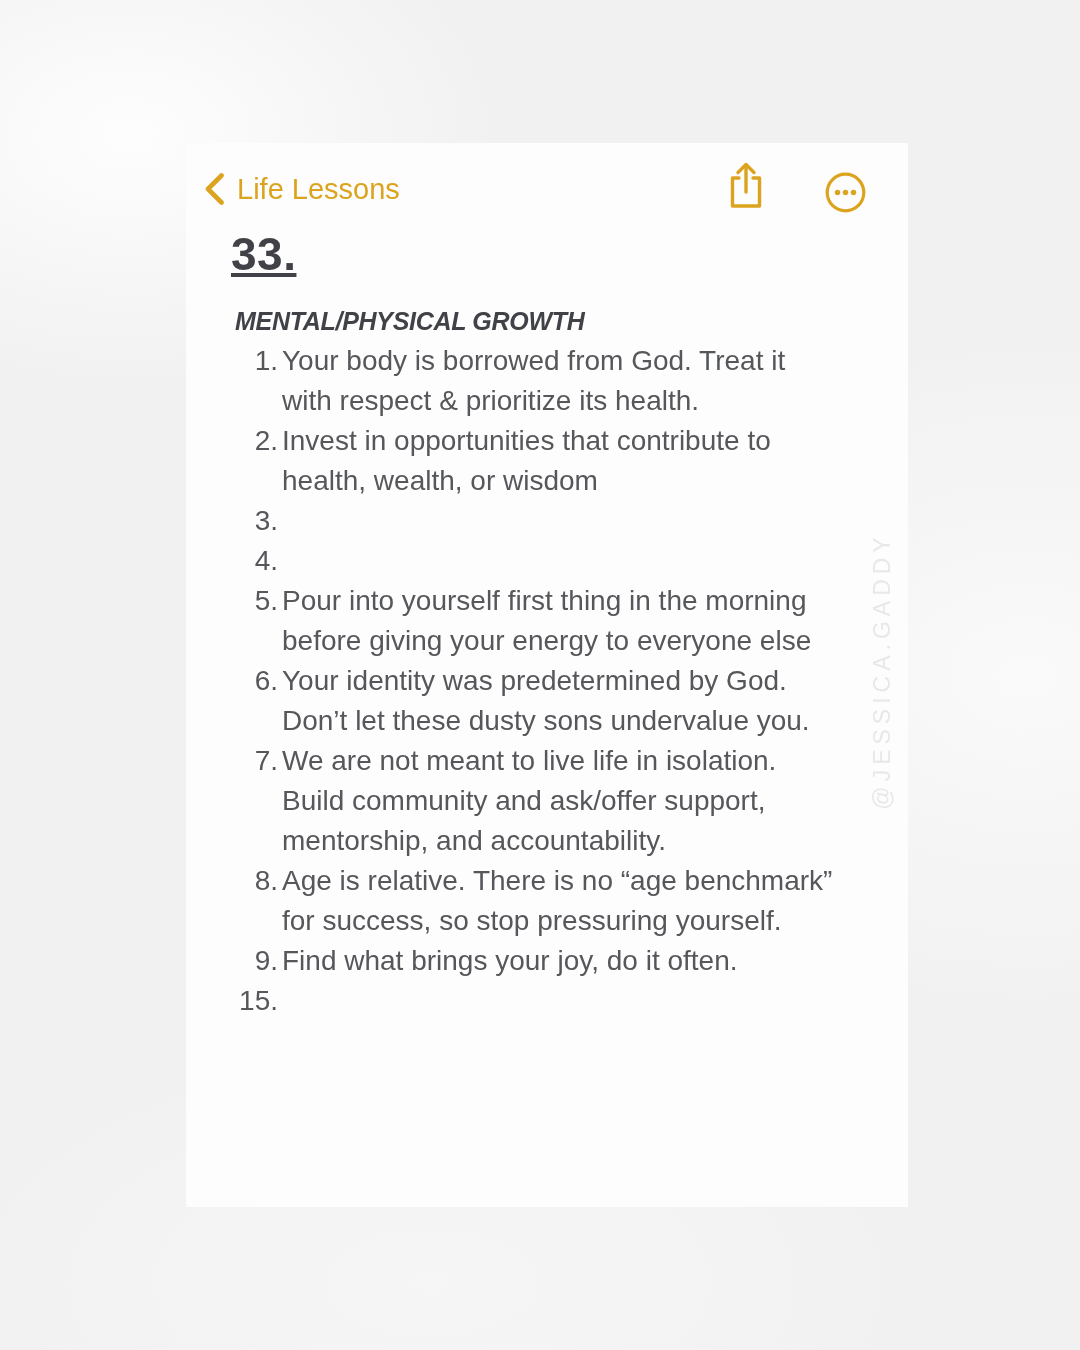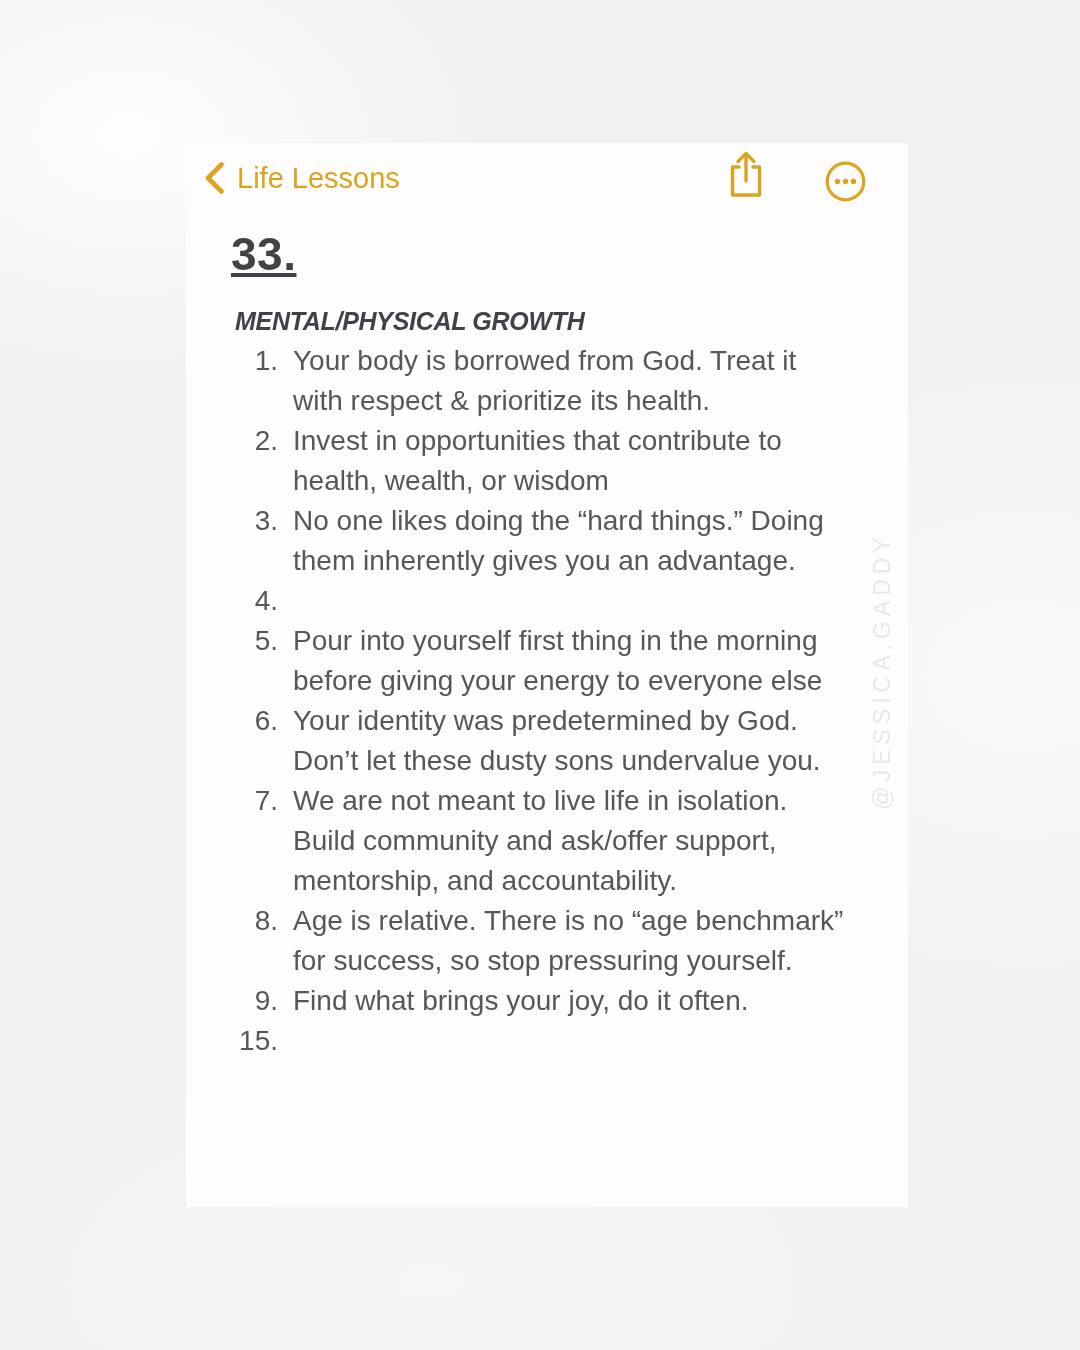--- a/index.html
+++ b/index.html
@@ -27,21 +27,21 @@
     left: 186px;
     top: 143px;
     width: 722px;
     height: 1064px;
     background: var(--color-card, #FDFDFD);
   }
 
   
   .nav-bar {
     position: absolute;
-    left: 0; top: 4px; right: 0;
+    left: 0; top: 15px; right: 0;
     height: 70px;
   }
 
   .back-button {
     position: absolute;
     left: 12px;
     top: 10px;
     display: flex;
     align-items: center;
     gap: 12px;
@@ -120,21 +120,21 @@
     color: var(--color-body, #56575B);
   }
 
   .lesson-number {
     flex: none;
     width: 92px;
     text-align: right;
   }
 
   .lesson-text {
-    margin-left: 15px;
+    margin-left: 4px;
     white-space: pre-line;
   }
 
   
   .watermark {
     position: absolute;
     left: 882px;
     top: 671px;
     transform: translate(-50%, -50%) rotate(-90deg);
     transform-origin: center;
@@ -199,22 +199,20 @@
           <span class="lesson-text">Your body is borrowed from God. Treat it
 with respect &amp; prioritize its health.</span>
         </li>
         <li class="lesson-item">
           <span class="lesson-number">2.</span>
           <span class="lesson-text">Invest in opportunities that contribute to
 health, wealth, or wisdom</span>
         </li>
         <li class="lesson-item">
           <span class="lesson-number">3.</span>
-          <span class="lesson-text">No one likes doing the “hard things.” Doing
-them inherently gives you an advantage.</span>
         </li>
         <li class="lesson-item">
           <span class="lesson-number">4.</span>
         </li>
         <li class="lesson-item">
           <span class="lesson-number">5.</span>
           <span class="lesson-text">Pour into yourself first thing in the morning
 before giving your energy to everyone else</span>
         </li>
         <li class="lesson-item">

